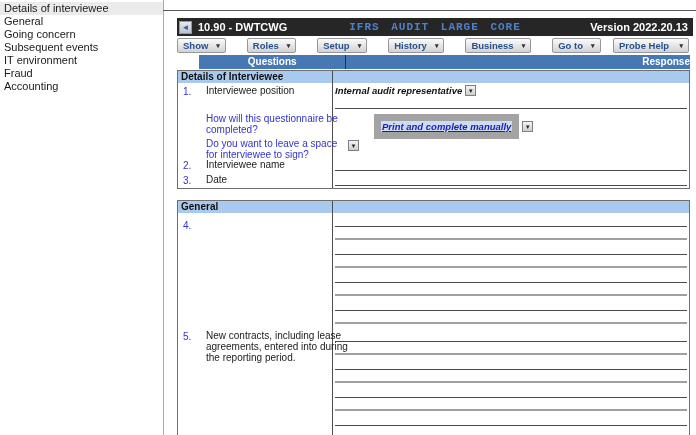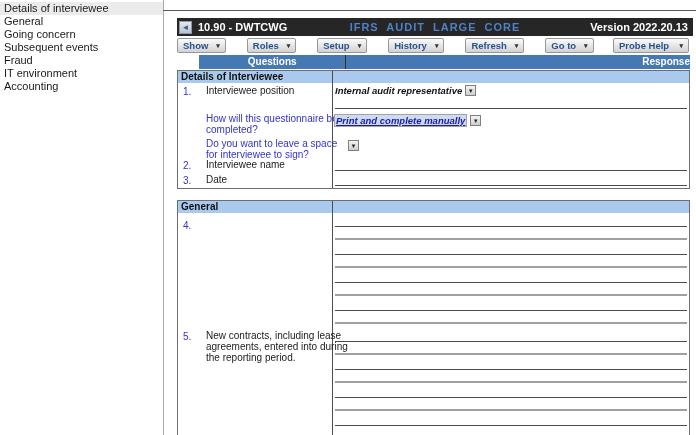--- a/index.html
+++ b/index.html
@@ -14,21 +14,21 @@
   .frame-top-line { position:absolute; left:163px; top:10px; width:533px; height:1px; background:#5a5a5a; }
 
   
   .titlebar { position:absolute; left:177px; top:18px; width:516px; height:18px; background:#262626;
               display:flex; align-items:center; }
   .back-icon { width:13px; height:13px; margin-left:2px; background:linear-gradient(#e8e8e8,#b9c2cf);
                border:1px solid #8f98a8; color:#2f5fae; font-size:8px; line-height:11px; text-align:center;
                flex:0 0 auto; cursor:pointer; }
   .tb-title { color:#ffffff; font-weight:bold; font-size:11px; margin-left:6px; white-space:nowrap; }
   .tb-center { position:absolute; left:0; right:0; text-align:center; color:#4f81c7; font-weight:bold;
-               font-size:11px; letter-spacing:1px; word-spacing:4px; pointer-events:none; }
+               font-size:11px; letter-spacing:1px; word-spacing:4px; pointer-events:none;font-family:Liberation Mono, monospace; }
   .tb-version { margin-left:auto; margin-right:5px; color:#ffffff; font-weight:bold; font-size:11px; white-space:nowrap; z-index:1; }
 
   
   .toolbar { position:absolute; left:177px; top:38px; width:516px; height:16px; }
   .tool-btns { display:flex; gap:21px; }
   .tool-btn { height:15px; display:inline-flex; align-items:center; justify-content:space-between;
               padding:0 5px; background:linear-gradient(#fbfbfb,#d2d2d2); border:1px solid #979797;
               border-radius:2px; font-size:9.5px; font-weight:bold; color:#26538f; cursor:pointer; gap:8px; }
   .tool-btn .arrow { font-size:7px; color:#333; }
   .probe-help { position:absolute; right:4px; top:0; min-width:76px; }
@@ -46,44 +46,44 @@
   .section-row { height:12px; background:#a9caee; font-size:10px; font-weight:bold; color:#101010;
                  line-height:12px; padding-left:3px; }
   .col-divider { position:absolute; left:154px; top:0; bottom:0; width:1px; background:#4f4f4f; }
 
   .q-num { position:absolute; font-size:10px; color:#3333cc; }
   .q-text { position:absolute; font-size:10px; line-height:10.8px; color:#1a1a1a; }
   .q-text.blue { color:#3333cc; }
 
   .resp-row { position:absolute; display:flex; align-items:center; white-space:nowrap; }
   .resp-value { font-size:9.5px; font-weight:bold; font-style:italic; color:#111; }
-  .resp-value.selected { background:#cddcf3; border:1px solid #a3a3a3; color:#1b1bb0;
-                         text-decoration:underline; padding:0 1px; }
+  .resp-value.selected { background:#cddcf3; border:7px solid #a3a3a3; color:#1b1bb0;
+                         text-decoration:underline; padding:0 1px;margin-left:40px; }
   .dd-btn { display:inline-block; width:11px; height:11px; margin-left:3px;
             background:linear-gradient(#f4f4f4,#cdcdcd); border:1px solid #7f7f7f;
             font-size:7px; line-height:10px; text-align:center; color:#222; cursor:pointer; flex:0 0 auto; }
 
   .uline { position:absolute; height:1px; background:#4a4a4a; }
 
   .rlines { position:absolute; left:157px; width:352px; }
   .rline { height:14px; border-bottom:1px solid #4a4a4a; }
   .rline:nth-child(even) { border-bottom:2px solid #a0a0a0; height:13px; margin-bottom:1px; }
 </style>
 </head>
 <body>
 
 <div class="screen">
 
   <div class="sidebar">
     <div class="sidebar-item selected">Details of interviewee</div>
     <div class="sidebar-item">General</div>
     <div class="sidebar-item">Going concern</div>
     <div class="sidebar-item">Subsequent events</div>
+    <div class="sidebar-item">IT environment</div>
     <div class="sidebar-item">Fraud</div>
-    <div class="sidebar-item">IT environment</div>
     <div class="sidebar-item">Accounting</div>
   </div>
   <div class="sidebar-divider"></div>
   <div class="frame-top-line"></div>
 
   <div class="titlebar">
     <span class="back-icon">◄</span>
     <span class="tb-title">10.90 - DWTCWG</span>
     <span class="tb-center">IFRS AUDIT LARGE CORE</span>
     <span class="tb-version">Version 2022.20.13</span>
@@ -101,21 +101,21 @@
       </span>
       <span class="tool-btn">
         <span>Setup</span>
         <span class="arrow">▾</span>
       </span>
       <span class="tool-btn">
         <span>History</span>
         <span class="arrow">▾</span>
       </span>
       <span class="tool-btn">
-        <span>Refresh</span>
+        <span>Business</span>
         <span class="arrow">▾</span>
       </span>
       <span class="tool-btn">
         <span>Go to</span>
         <span class="arrow">▾</span>
       </span>
     </div>
     <span class="tool-btn probe-help">
       <span>Probe Help</span>
       <span class="arrow">▾</span>

